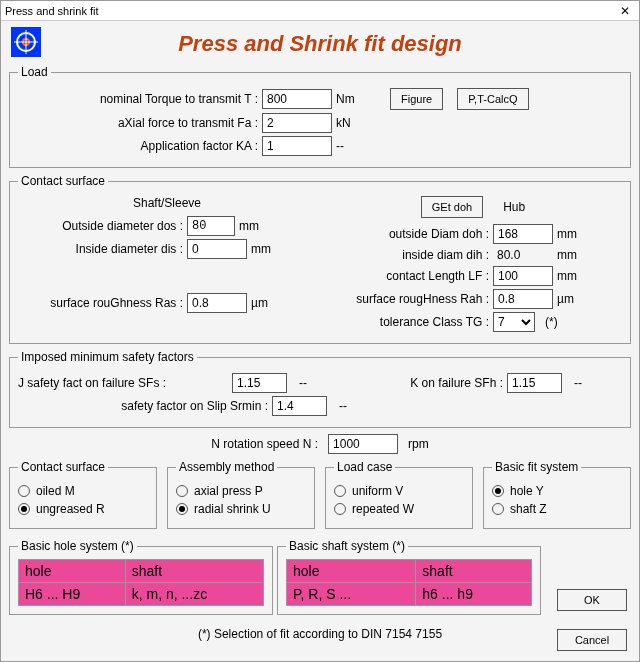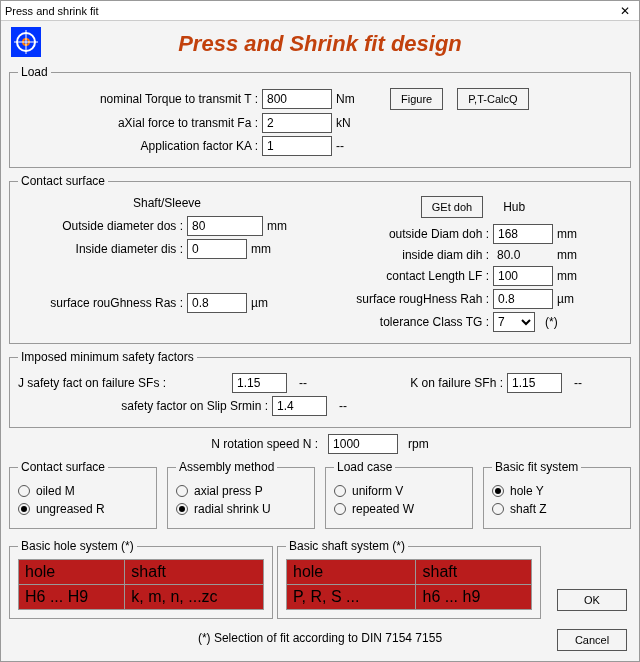--- a/index.html
+++ b/index.html
@@ -22,21 +22,21 @@
 .u{display:inline-block;width:28px}
 .twocol{display:flex;gap:8px}
 .col{flex:1}
 .subhead{text-align:center;margin:2px 0 6px}
 .radio{display:flex;align-items:center;gap:6px;margin:4px 0;cursor:default}
 .radio .dot{width:12px;height:12px;border:1px solid #555;border-radius:50%;display:inline-flex;align-items:center;justify-content:center}
 .radio.sel .dot::after{content:"";width:6px;height:6px;background:#000;border-radius:50%}
 .groups{display:flex;gap:6px}
 .groups fieldset{flex:1;min-width:0}
 .tbl{border:1px solid #999;border-collapse:collapse;width:100%}
-.tbl td,.tbl th{border:1px solid #999;padding:3px 6px;font-size:16px;background:#b91c1c;text-align:left;font-weight:normal}
+.tbl td,.tbl th{border:1px solid #999;padding:3px 6px;font-size:14px;background:#ec4899;text-align:left;font-weight:normal}
 .rightbtns{position:absolute;right:12px;bottom:10px;display:flex;flex-direction:column;gap:18px}
 .footnote{text-align:center;margin:6px 0 2px}
 .basicwrap{display:flex;gap:0;align-items:center;margin-right:90px}
 .basicwrap fieldset{flex:1}
 </style>
 </head>
 <body>
 
 <div class="window">
   <div class="titlebar">
@@ -77,21 +77,21 @@
       </div>
     </fieldset>
 
     <fieldset>
       <legend>Contact surface</legend>
       <div class="twocol">
         <div class="col">
           <div class="subhead">Shaft/Sleeve</div>
           <div class="row">
               <span class="lbl" style="width:165px">Outside diameter   dos :</span>
-              <input type="text" style="width: 76px;" value="80">
+              <input type="text" style="width: 48px; font-family: Liberation Mono, monospace;" value="80">
               <span class="u">mm</span>
             </div>
           <div class="row">
               <span class="lbl" style="width:165px">Inside diameter   dis :</span>
               <input type="text" style="width: 60px;" value="0">
               <span class="u">mm</span>
             </div>
           <div style="height:28px"></div>
           <div class="row">
               <span class="lbl" style="width:165px">surface rouGhness   Ras :</span>

